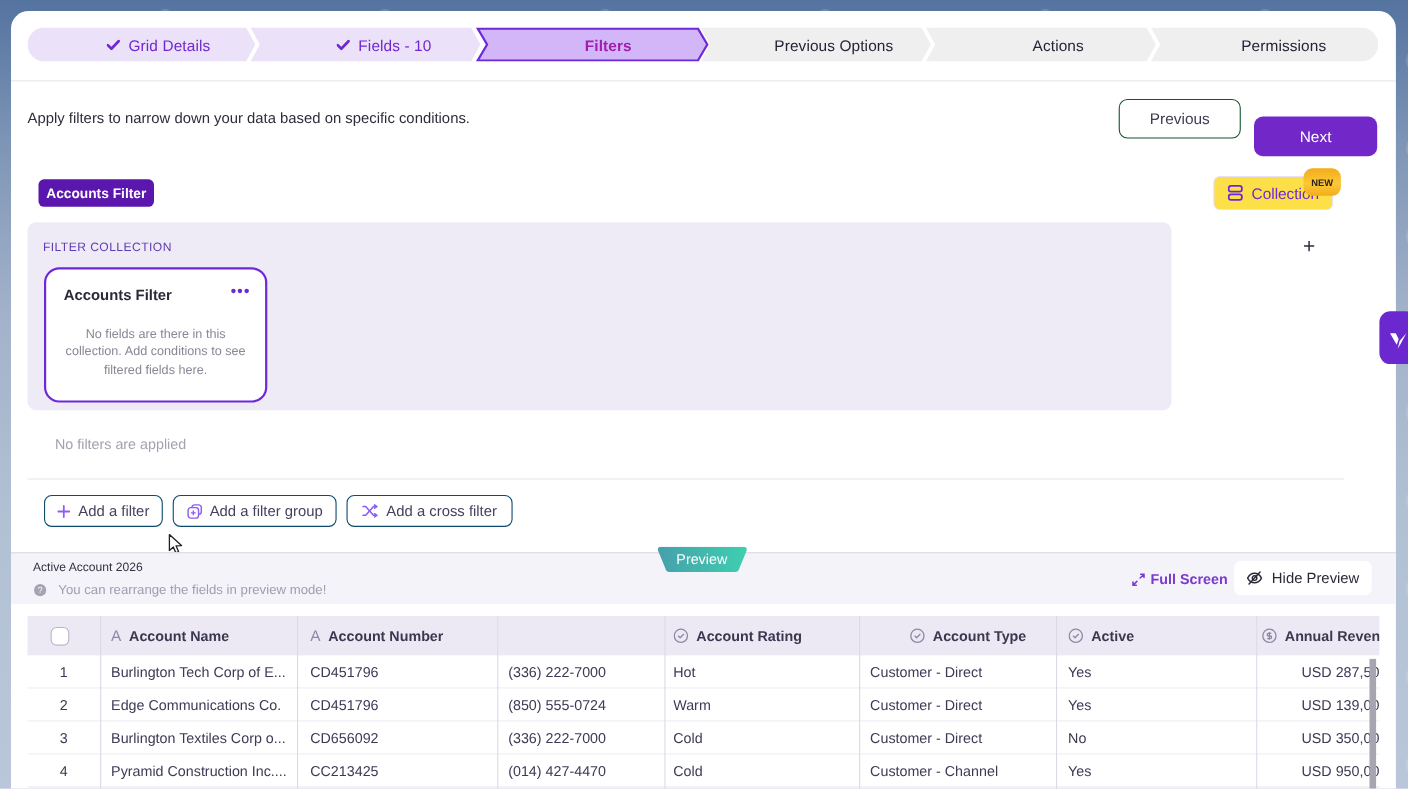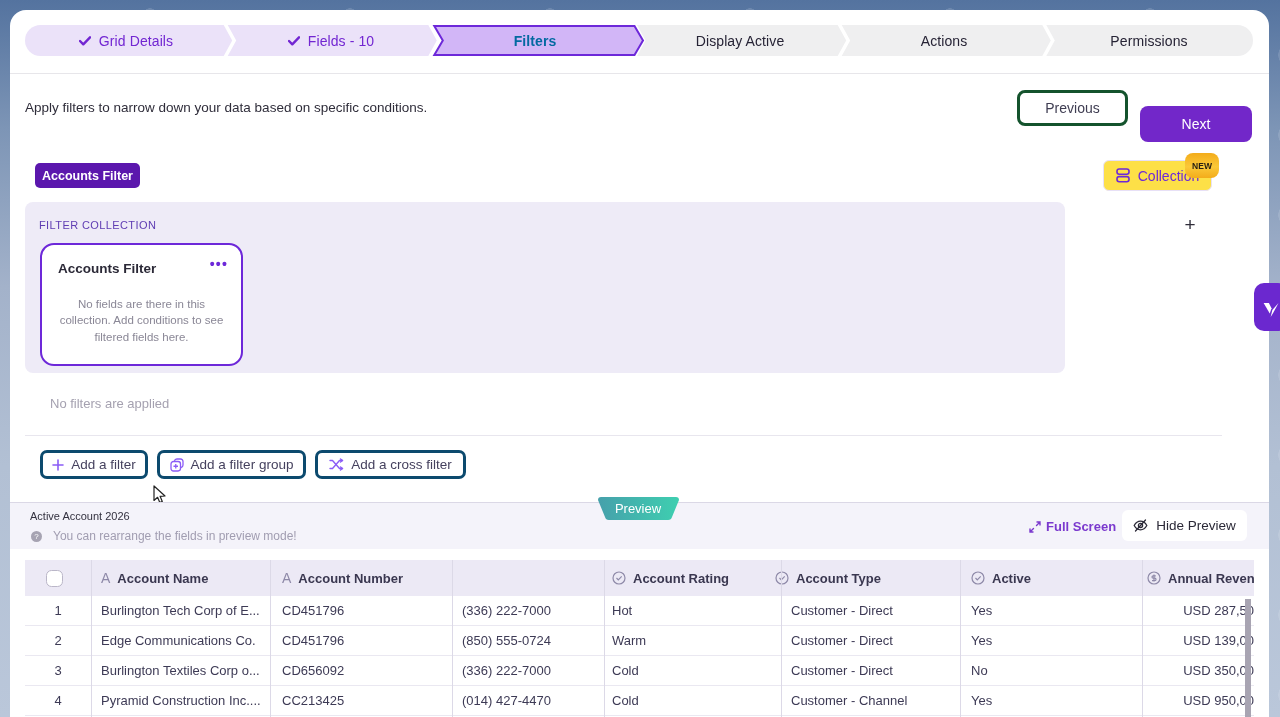--- a/index.html
+++ b/index.html
@@ -10,29 +10,29 @@
     position:relative;
   }
   .doodle { position:absolute; inset:0;
     background-image:radial-gradient(circle at 30px 20px, transparent 7px, rgba(255,255,255,.16) 7.5px, rgba(255,255,255,.16) 8.5px, transparent 9px),
       radial-gradient(circle at 90px 55px, transparent 10px, rgba(255,255,255,.13) 10.5px, rgba(255,255,255,.13) 11.5px, transparent 12px),
       radial-gradient(circle at 150px 15px, transparent 5px, rgba(255,255,255,.15) 5.5px, rgba(255,255,255,.15) 6.5px, transparent 7px);
     background-size:200px 80px; }
   .card { position:absolute; left:10px; top:10px; width:1259px; height:707px;
     background:#fff; border-radius:16px 16px 0 0; }
   
-  .steplabels { position:absolute; left:14px; top:15px; width:1228px; height:31px; }
+  .steplabels { position:absolute; left:32px; top:15px; width:1228px; height:31px; }
   .steplabel { position:absolute; top:0; height:31px; display:flex; align-items:center; justify-content:center;
     font-size:14px; font-weight:500; color:#262335; gap:8px; letter-spacing:.1px;}
   .steplabel.done { color:#7226d2; }
-  .steplabel.active { color:#0369a1; font-weight:700; }
+  .steplabel.active { color:#a21caf; font-weight:700; }
   .hr1 { position:absolute; left:0; top:63px; width:100%; height:1px; background:#e7e6ea; }
   .desc { position:absolute; left:15px; top:90px; font-size:13.5px; color:#2f2d3a; }
   .btn-prev { position:absolute; left:1007px; top:80px; width:111px; height:36px; background:#fff;
-    border:3px solid #14532d; border-radius:8px; font-size:14px; color:#3f3d52;
+    border:1px solid #14532d; border-radius:8px; font-size:14px; color:#3f3d52;
     display:flex; align-items:center; justify-content:center; }
   .btn-next { position:absolute; left:1130px; top:80px; width:112px; height:36px; background:#7227c9;
     border-radius:8px; font-size:14px; color:#fff; display:flex; align-items:center; justify-content:center;margin-top:16px; }
   .tag { position:absolute; left:25px; top:153px; height:25px; padding:0 7px; background:#5b17ad;
     border-radius:5px; color:#fff; font-size:12.5px; font-weight:700; display:flex; align-items:center; }
   .btn-collection { position:absolute; left:1093px; top:150px; width:109px; height:31px; background:#fde047;
     border:1px solid #e7e0f6; border-radius:6px; display:flex; align-items:center; justify-content:center;
     gap:8px; font-size:14px; color:#6d28d9; }
   .badge-new { position:absolute; left:1175px; top:143px; width:34px; height:25px;
     background:linear-gradient(180deg,#f3ac1b 0%,#fbc838 55%,#f3ac1b 100%); border-radius:8px;
@@ -42,21 +42,21 @@
   .plus { position:absolute; left:1147px; top:12px; width:36px; height:21px; background:#fff; border-radius:11px;
     display:flex; align-items:center; justify-content:center; font-size:19px; color:#2f2d3a; font-weight:300;}
   .fcard { position:absolute; left:15px; top:41px; width:203px; height:123px; background:#fff;
     border:2px solid #6d28d9; border-radius:14px; }
   .fcard-title { position:absolute; left:16px; top:16px; font-size:13.5px; font-weight:700; color:#2b2937; }
   .fcard-dots { position:absolute; right:13px; top:11px; font-size:14px; letter-spacing:1.2px; color:#6d28d9; font-weight:700;}
   .fcard-body { position:absolute; left:6px; right:6px; top:51px; font-size:11.5px; line-height:16.3px;
     color:#8a8796; text-align:center; }
   .nofilters { position:absolute; left:40px; top:386px; font-size:13px; color:#a5a1b0; }
   .hr2 { position:absolute; left:15px; top:425px; width:1197px; height:1px; background:#e8e6ee; }
-  .addbtn { position:absolute; top:440px; height:29px; background:#fff; border:3px solid #0c4a6e;
+  .addbtn { position:absolute; top:440px; height:29px; background:#fff; border:1px solid #0c4a6e;
     border-radius:7px; display:flex; align-items:center; justify-content:center; gap:7px;
     font-size:13.5px; color:#45415e; }
   
   .prevsec { position:absolute; left:0; top:492px; width:100%; height:47px; background:#f4f3fa;
     border-top:1px solid #dbd8e6; }
   .ptitle { position:absolute; left:20px; top:500px; font-size:11px; color:#33313f; }
   .psub { position:absolute; left:43px; top:519px; font-size:12px; color:#a19db1; }
   .pinfo { position:absolute; left:21px; top:521px; width:11px; height:11px; border-radius:50%;
     background:#a6a3b2; color:#fff; font-size:8px; display:flex; align-items:center; justify-content:center; }
   .fullscreen { position:absolute; left:1019px; top:509px; font-size:13px; font-weight:600; color:#7b39ce;
@@ -98,21 +98,21 @@
       <svg width="12" height="10" viewBox="0 0 12 10">
           <path d="M1 5 L4.3 8.3 L11 1.3" fill="none" stroke="#7226d2" stroke-width="2.4" stroke-linecap="round" stroke-linejoin="round"></path>
         </svg>
       Grid Details</div>
     <div class="steplabel done" style="left:205px;width:204px">
       <svg width="12" height="10" viewBox="0 0 12 10">
           <path d="M1 5 L4.3 8.3 L11 1.3" fill="none" stroke="#7226d2" stroke-width="2.4" stroke-linecap="round" stroke-linejoin="round"></path>
         </svg>
       Fields - 10</div>
     <div class="steplabel active" style="left:409px;width:204px">Filters</div>
-    <div class="steplabel" style="left:614px;width:204px">Display Active</div>
+    <div class="steplabel" style="left:614px;width:204px">Previous Options</div>
     <div class="steplabel" style="left:818px;width:204px">Actions</div>
     <div class="steplabel" style="left:1023px;width:204px">Permissions</div>
   </div>
   <div class="hr1"></div>
   <div class="desc">Apply filters to narrow down your data based on specific conditions.</div>
   <div class="btn-prev">Previous</div>
   <div class="btn-next">Next</div>
   <div class="tag">Accounts Filter</div>
   <div class="btn-collection">
     <svg width="14" height="15" viewBox="0 0 14 15">
@@ -200,21 +200,21 @@
     <div class="th" style="left:257px">
       <span style="color:#8e89a8;font-size:14px;font-weight:400">A</span>Account Number</div>
     <div class="th" style="left:587px">
       <svg width="14" height="14" viewBox="0 0 14 14">
           <g fill="none" stroke="#8e89a8" stroke-width="1.2">
             <circle cx="7" cy="7" r="6"></circle>
             <path d="M4.5 7 L6.3 8.8 L9.7 5.4"></path>
           </g>
         </svg>
       Account Rating</div>
-    <div class="th" style="left:750px">
+    <div class="th" style="left:802px">
       <svg width="14" height="14" viewBox="0 0 14 14">
           <g fill="none" stroke="#8e89a8" stroke-width="1.2">
             <circle cx="7" cy="7" r="6"></circle>
             <path d="M4.5 7 L6.3 8.8 L9.7 5.4"></path>
           </g>
         </svg>
       Account Type</div>
     <div class="th" style="left:946px">
       <svg width="14" height="14" viewBox="0 0 14 14">
           <g fill="none" stroke="#8e89a8" stroke-width="1.2">

